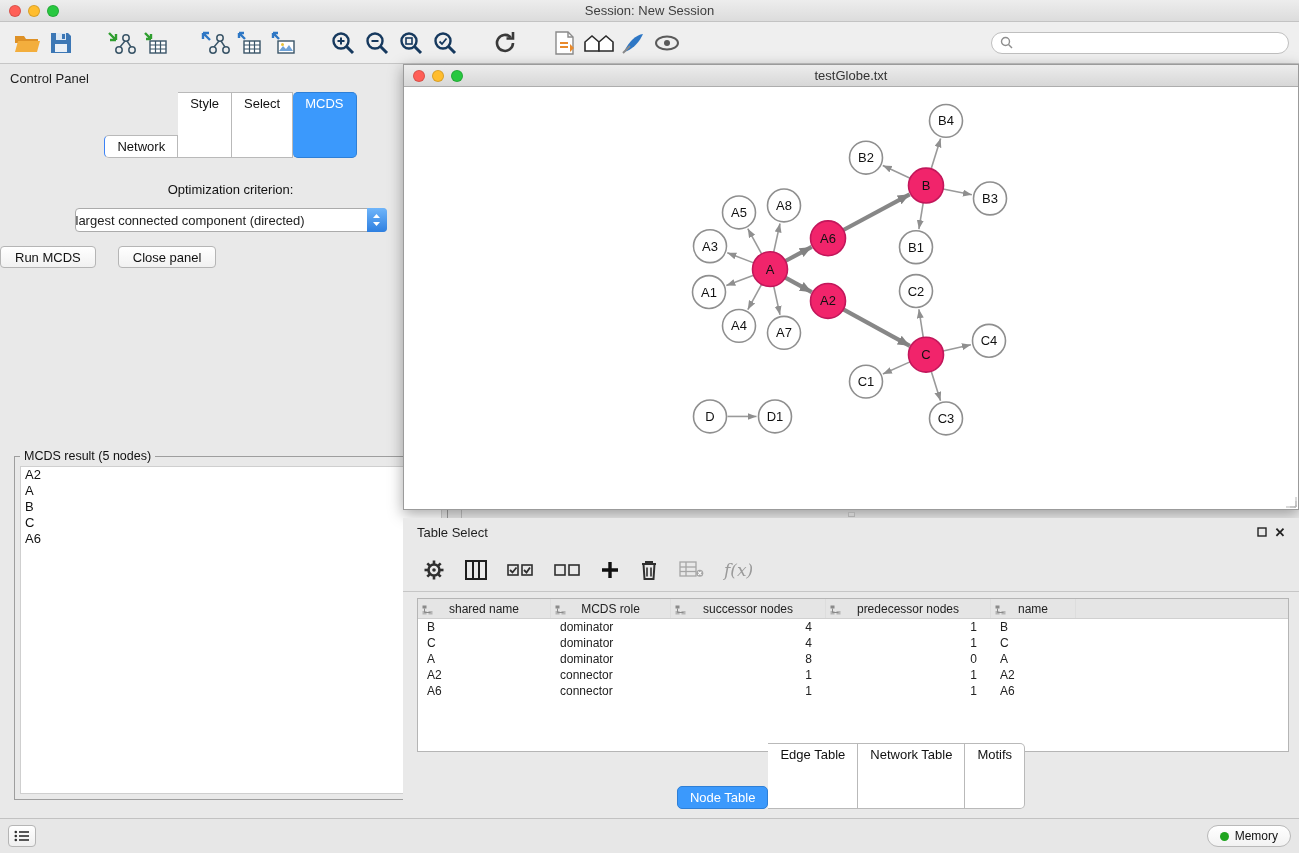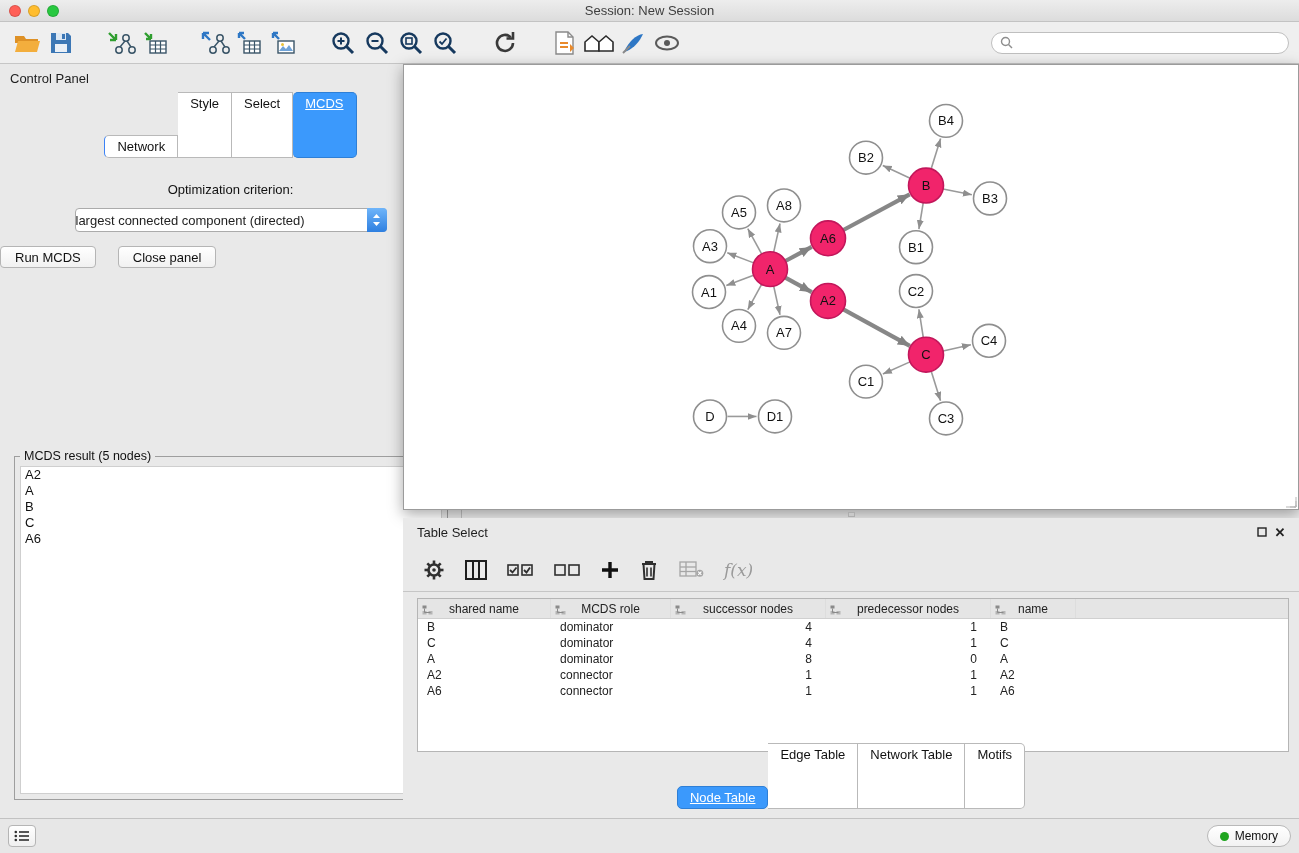--- a/index.html
+++ b/index.html
@@ -31,21 +31,21 @@
   .control-panel { position:absolute; left:0; top:64px; width:462px; bottom:35px;
     background:#E9E9E9; border-right:1px solid #C0C0C0; }
   .panel-head { height:28px; display:flex; align-items:center; padding:0 10px; font-size:13px; color:#1E1E1E; }
   .panel-head .spacer { flex:1; }
   .mini-btn { background:none; border:none; width:18px; height:18px; display:flex; align-items:center; justify-content:center; cursor:pointer; color:#222; font-size:13px; font-weight:bold; }
   .cp-tabs, .tp-tabs { display:flex; justify-content:center; }
   .seg { padding:3px 12px; background:#FFF; border:1px solid #B9B9B9; border-left:none;
     font-size:13px; color:#111; cursor:pointer; }
   .seg:first-child { border-left:1px solid #3b82f6; border-radius:5px 0 0 5px;margin-top:43px; }
   .seg:last-child { border-radius:0 5px 5px 0; }
-  .seg.active { background:var(--accent); border-color:#2E7FD6; color:#FFF; border-radius:5px;text-decoration:underline; }
+  .seg.active { background:var(--accent); border-color:#2E7FD6; color:#FFF; border-radius:5px; }
   .opt-label { text-align:center; margin-top:24px; font-size:13px; color:#111; }
   .dropdown { margin:11px auto 0; width:312px; height:24px; background:#FFF; border:1px solid #ABABAB;
     border-radius:4px; display:flex; align-items:center; position:relative; font-size:13px; cursor:pointer; }
   .dd-btn { position:absolute; right:-1px; top:-1px; width:20px; height:24px;
     background:linear-gradient(#6FB5FA,#2E7FE0); border-radius:0 4px 4px 0;
     display:flex; align-items:center; justify-content:center; }
   .btn-row { display:flex; justify-content:flex-start; gap:22px; margin-top:14px; }
   .push-btn { height:22px; padding:0 14px; background:linear-gradient(#FFFFFF,#F1F1F1);
     border:1px solid #B5B5B5; border-radius:4px; font-size:13px; font-family:"Liberation Sans",sans-serif; cursor:pointer; color:#111; }
   .groupbox { position:absolute; left:14px; right:13px; top:392px; bottom:18px; border:1px solid #9E9E9E; }
@@ -270,20 +270,28 @@
         <div class="list-item">A2</div>
         <div class="list-item">A</div>
         <div class="list-item">B</div>
         <div class="list-item">C</div>
         <div class="list-item">A6</div>
       </div>
   </div>
 </div>
 
 <div class="net-window">
+  <div class="net-titlebar">
+    <div class="traffic" style="top:5px;">
+      <span class="tl red"></span>
+      <span class="tl yellow"></span>
+      <span class="tl green"></span>
+    </div>
+    <span>testGlobe.txt</span>
+  </div>
   <div class="net-canvas">
     <svg id="graph" viewBox="0 0 894 423" preserveAspectRatio="none">
       <defs>
         <marker id="arr" markerUnits="userSpaceOnUse" markerWidth="10" markerHeight="8" refX="9" refY="3.5" orient="auto">
             <path d="M0 0 9 3.5 0 7z" fill="#8F8F8F"></path>
           </marker>
         <marker id="arrT" markerUnits="userSpaceOnUse" markerWidth="14" markerHeight="11" refX="12" refY="5" orient="auto">
             <path d="M0 0 12 5 0 10z" fill="#828282"></path>
           </marker>
       </defs>

